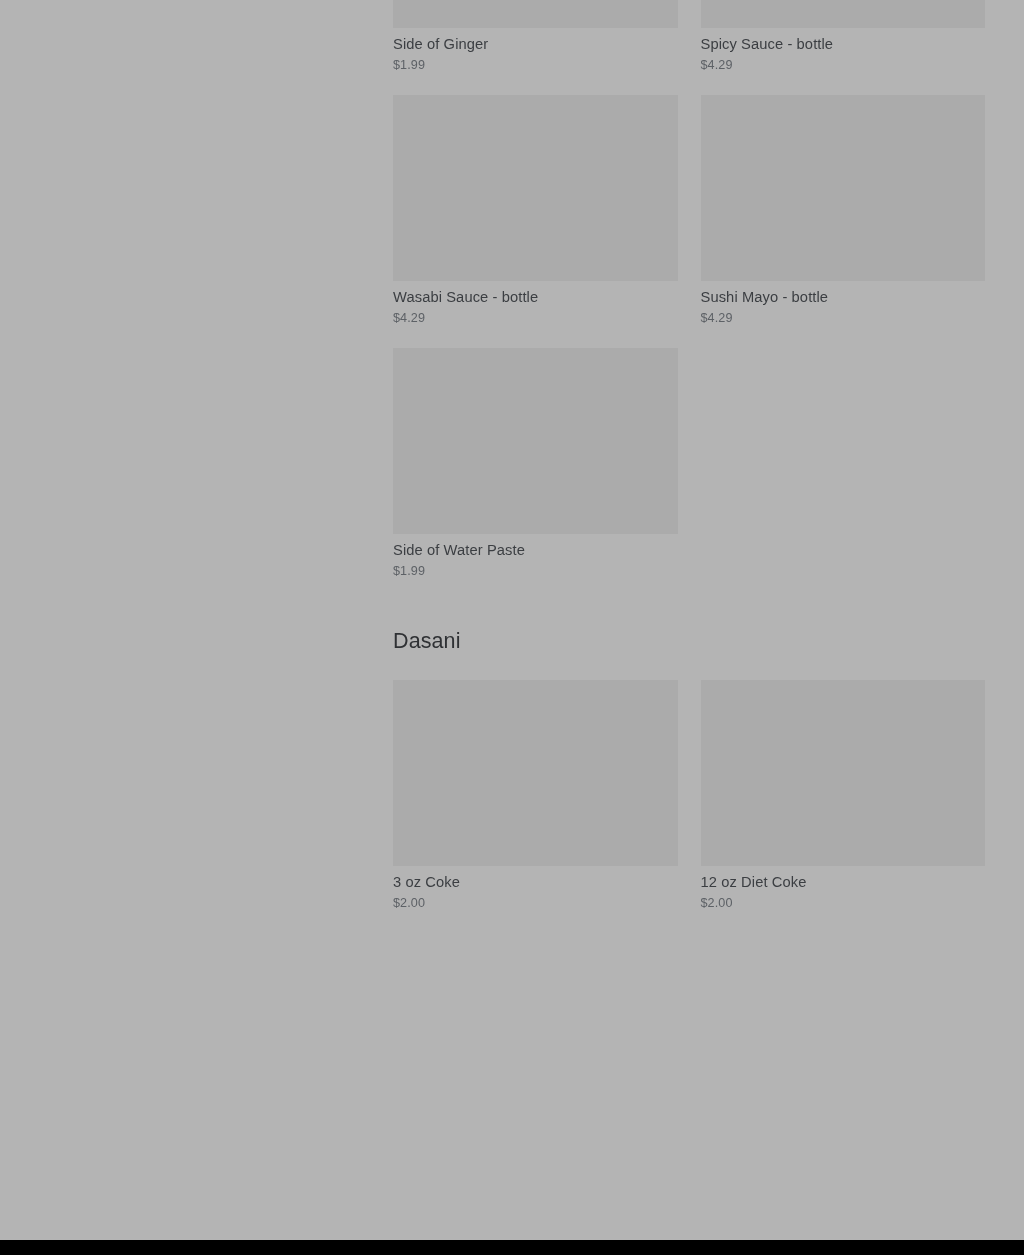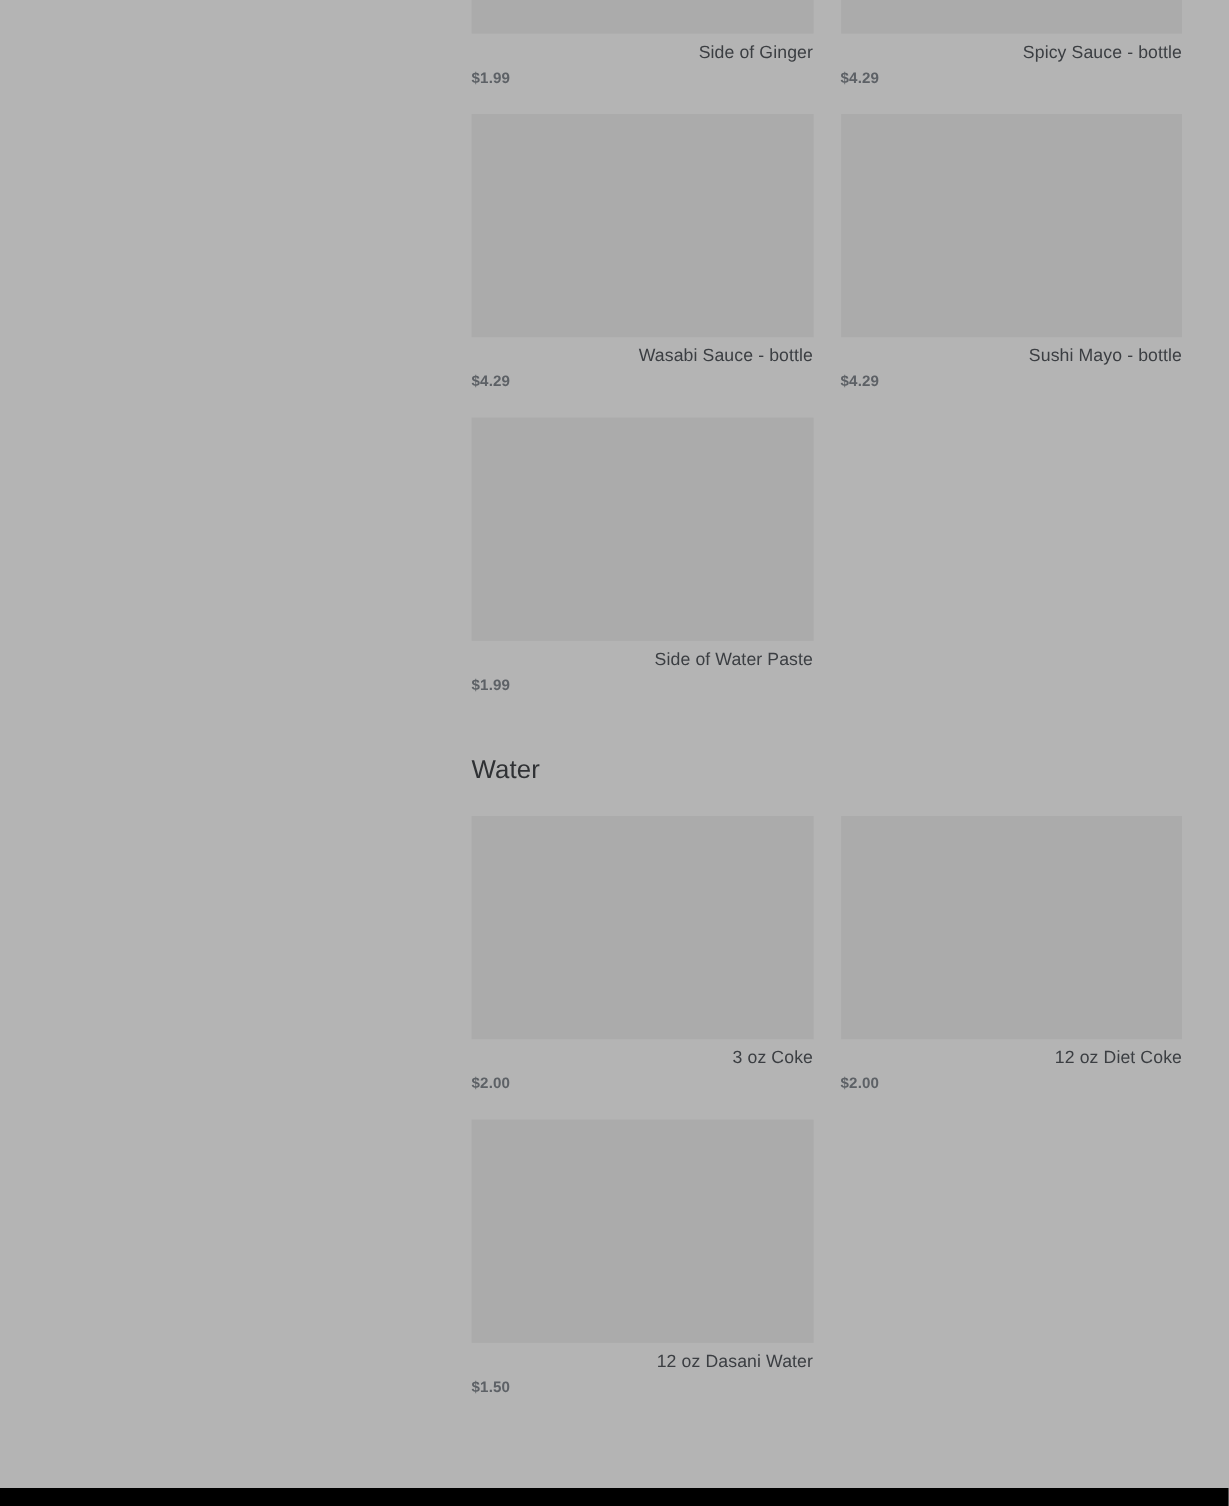--- a/index.html
+++ b/index.html
@@ -63,29 +63,28 @@
     background: #ababab;
     display: block;
   }
   .card-name {
     font-size: 14.7px;
     line-height: 18px;
     color: #3b3e42;
     margin-top: 7px;
     letter-spacing: 0.1px;
     font-weight: 400;
-    text-align: right;
   }
   .card-price {
     font-size: 12.6px;
     line-height: 16px;
     color: #5d6166;
     margin-top: 4px;
     letter-spacing: 0.1px;
-    font-weight: 700;
+    font-weight: 400;
   }
   
   .partial-row .card-thumb {
     height: 28px;
   }
   .section-heading {
     font-size: 21.5px;
     line-height: 28px;
     color: #2f3134;
     font-weight: 500;
@@ -153,21 +152,21 @@
           </div>
 
         </div>
 
       </div>
 
       <div>
 
         <div class="section-gap-top"></div>
 
-        <h2 class="section-heading">Water</h2>
+        <h2 class="section-heading">Dasani</h2>
 
         <div class="section-gap-bottom"></div>
 
         <div class="grid">
 
           <div class="card">
             <div class="card-thumb"></div>
             <div class="card-name">3 oz Coke</div>
             <div class="card-price">$2.00</div>
           </div>
@@ -175,29 +174,20 @@
           <div class="card">
             <div class="card-thumb"></div>
             <div class="card-name">12 oz Diet Coke</div>
             <div class="card-price">$2.00</div>
           </div>
 
         </div>
 
         <div class="spacer-12"></div>
 
-        <div class="grid">
-
-          <div class="card">
-            <div class="card-thumb"></div>
-            <div class="card-name">12 oz Dasani Water</div>
-            <div class="card-price">$1.50</div>
-          </div>
-
-        </div>
 
       </div>
 
     </div>
 
   </div>
 
   <div id="bottom-bar"></div>
 
 </div>

